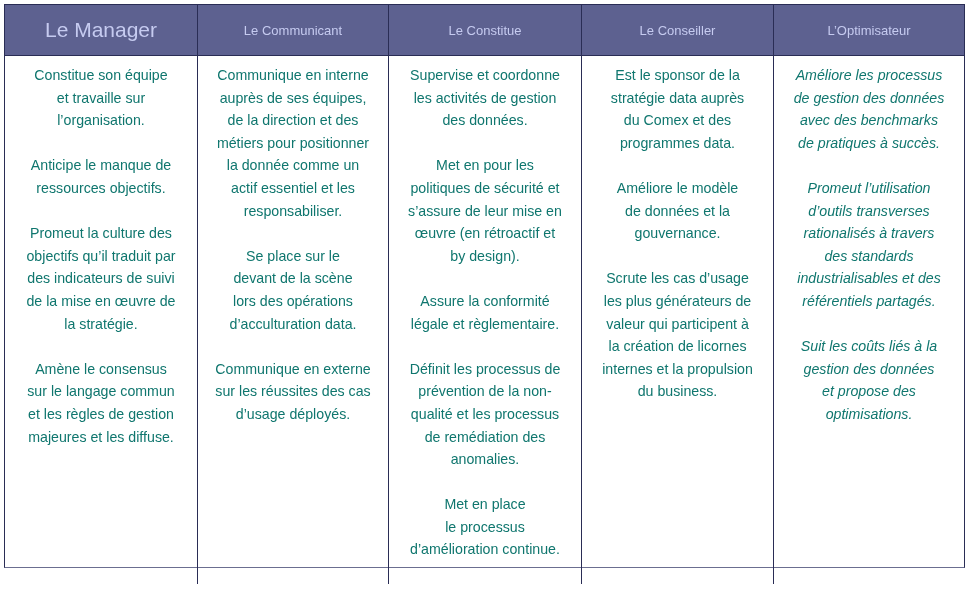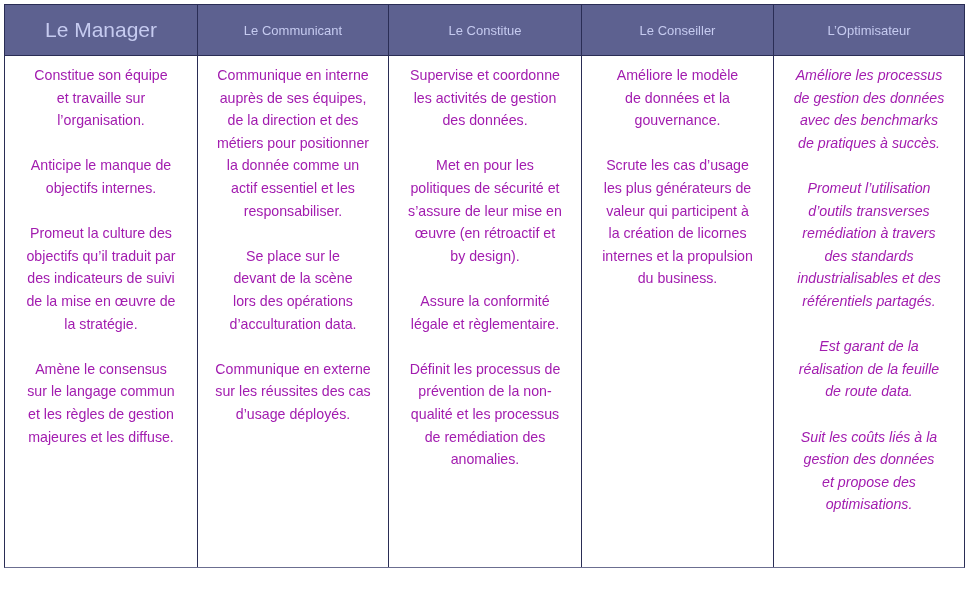--- a/index.html
+++ b/index.html
@@ -27,21 +27,21 @@
       border-right: 1.5px solid #2a2d55;
       border-bottom: 1.5px solid #2a2d55;
       white-space: nowrap;
     }
     .th:last-of-type { border-right: none; }
     .th.first { font-size: 21px; }
     .td {
       border-right: 1.5px solid #2a2d55;
       padding: 8px 6px 0 6px;
       text-align: center;
-      color: #a21caf;
+      color: #0f766e;
       font-size: 14.2px;
       line-height: 22.6px;
     }
     .td.last { border-right: none; font-style: italic; }
     .para { margin-bottom: 22.6px; white-space: pre-line; }
   </style>
 </head>
 <body>
 
 <div class="table">
@@ -49,21 +49,21 @@
   <div class="th">Le Communicant</div>
   <div class="th">Le Constitue</div>
   <div class="th">Le Conseiller</div>
   <div class="th" style="border-right:none">L’Optimisateur</div>
 
   <div class="td">
     <p class="para">Constitue son équipe
 et travaille sur
 l’organisation.</p>
     <p class="para">Anticipe le manque de
-objectifs internes.</p>
+ressources objectifs.</p>
     <p class="para">Promeut la culture des
 objectifs qu’il traduit par
 des indicateurs de suivi
 de la mise en œuvre de
 la stratégie.</p>
     <p class="para">Amène le consensus
 sur le langage commun
 et les règles de gestion
 majeures et les diffuse.</p>
   </div>
@@ -94,46 +94,50 @@
 s’assure de leur mise en
 œuvre (en rétroactif et
 by design).</p>
     <p class="para">Assure la conformité
 légale et règlementaire.</p>
     <p class="para">Définit les processus de
 prévention de la non-
 qualité et les processus
 de remédiation des
 anomalies.</p>
+    <p class="para">Met en place
+le processus
+d’amélioration continue.</p>
   </div>
 
   <div class="td">
+    <p class="para">Est le sponsor de la
+stratégie data auprès
+du Comex et des
+programmes data.</p>
     <p class="para">Améliore le modèle
 de données et la
 gouvernance.</p>
     <p class="para">Scrute les cas d’usage
 les plus générateurs de
 valeur qui participent à
 la création de licornes
 internes et la propulsion
 du business.</p>
   </div>
 
   <div class="td last">
     <p class="para">Améliore les processus
 de gestion des données
 avec des benchmarks
 de pratiques à succès.</p>
     <p class="para">Promeut l’utilisation
 d’outils transverses
-remédiation à travers
+rationalisés à travers
 des standards
 industrialisables et des
 référentiels partagés.</p>
-    <p class="para">Est garant de la
-réalisation de la feuille
-de route data.</p>
     <p class="para">Suit les coûts liés à la
 gestion des données
 et propose des
 optimisations.</p>
   </div>
 </div>
 
 </body></html>

